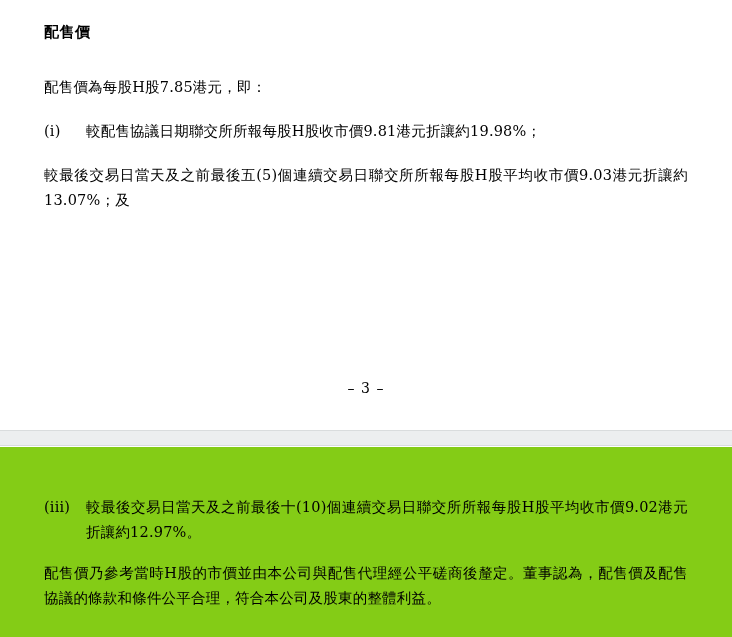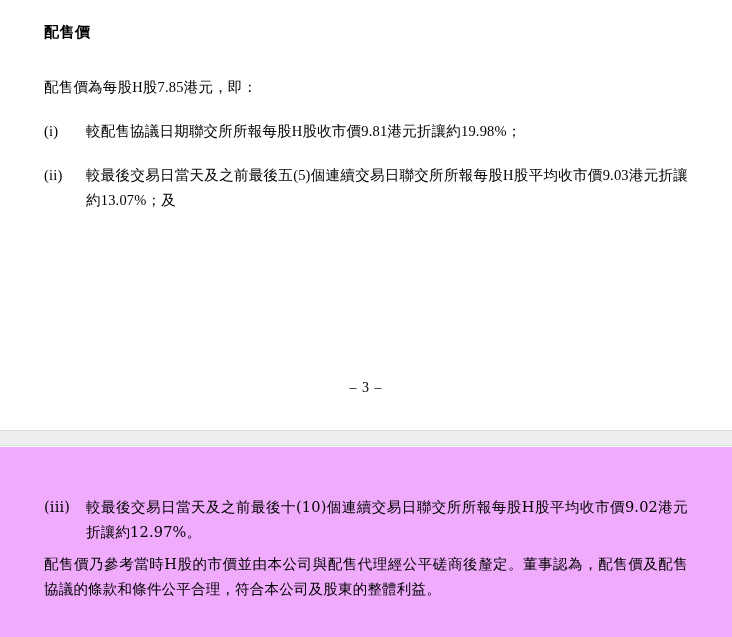--- a/index.html
+++ b/index.html
@@ -21,40 +21,39 @@
     background: #ffffff;
   }
   .page-1 {
     position: absolute;
     left: 0;
     top: 0;
     width: 732px;
     height: 430px;
     background: #ffffff;
     overflow: hidden;
-    font-family: Liberation Serif, serif;
   }
   .page-gap {
     position: absolute;
     left: 0;
     top: 430px;
     width: 732px;
     height: 16px;
     background: #eceeef;
     border-top: 1px solid #d9dcdd;
     border-bottom: 1px solid #d9dcdd;
     box-sizing: border-box;
   }
   .page-2 {
     position: absolute;
     left: 0;
     top: 447px;
     width: 732px;
     height: 190px;
-    background: #f0abfc;
+    background: #84cc16;
     overflow: hidden;
   }
   .content {
     padding: 0 44px 0 44px;
   }
   .heading {
     font-size: 15px;
     font-weight: bold;
     letter-spacing: 0.5px;
     margin: 22px 0 0 0;
@@ -91,42 +90,41 @@
     text-align: center;
     font-size: 14px;
     letter-spacing: 1px;
   }
   .p2-body {
     padding-top: 48px;
   }
   .p2-para {
     font-size: 14.5px;
     line-height: 1.72;
-    margin-top: 7px;
+    margin-top: 16px;
     text-align: justify;
     letter-spacing: 0.2px;
   }
 </style>
 </head>
 <body>
 
 <div class="page">
 
   <div class="page-1">
     <div class="content">
       <div class="heading">配售價</div>
       <div class="para">配售價為每股H股7.85港元，即：</div>
 
       <div class="list-item">
         <div class="list-marker">(i)</div>
         <div class="list-text">較配售協議日期聯交所所報每股H股收市價9.81港元折讓約19.98%；</div>
       </div>
 
       <div class="list-item">
-        <div class="list-marker">(ii)</div>
         <div class="list-text">較最後交易日當天及之前最後五(5)個連續交易日聯交所所報每股H股平均收市價9.03港元折讓約13.07%；及</div>
       </div>
     </div>
     <div class="page-number">– 3 –</div>
   </div>
 
   <div class="page-gap"></div>
 
   <div class="page-2">
     <div class="content p2-body">

